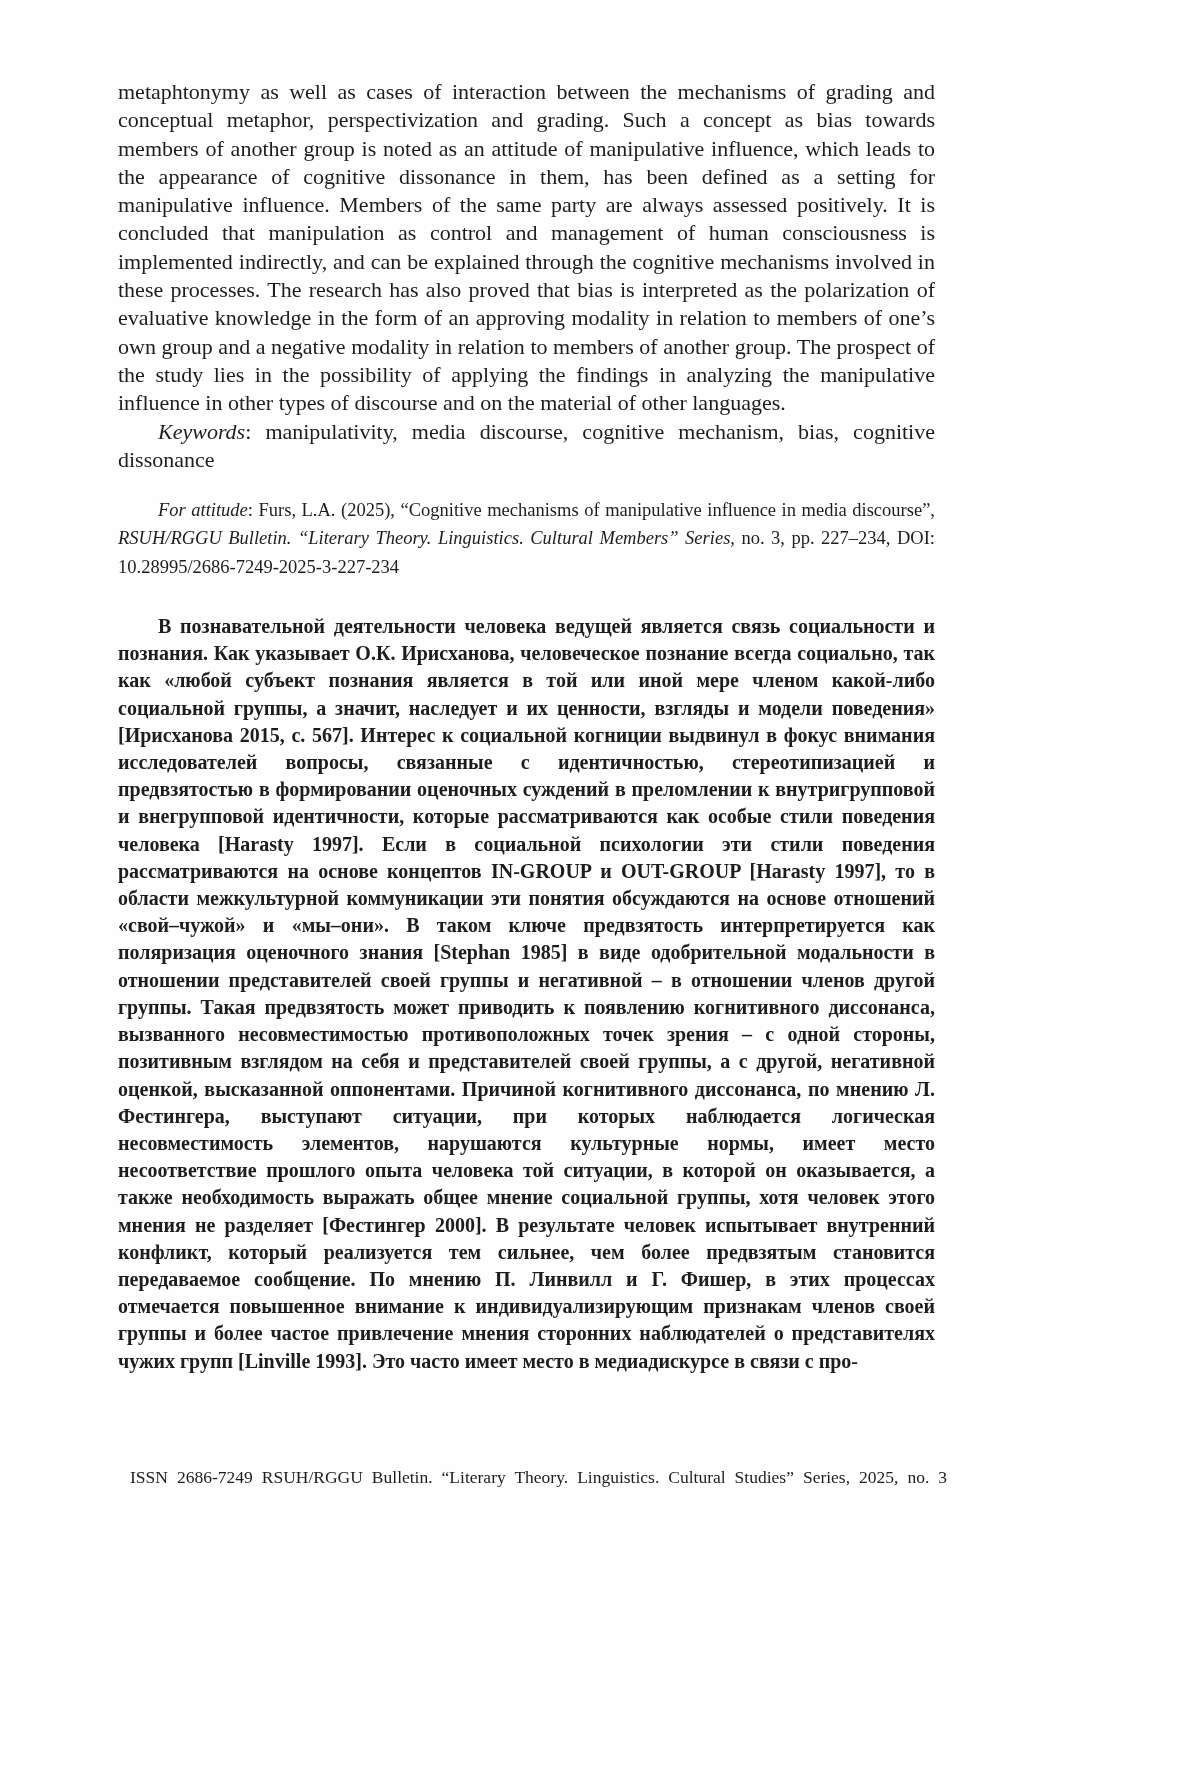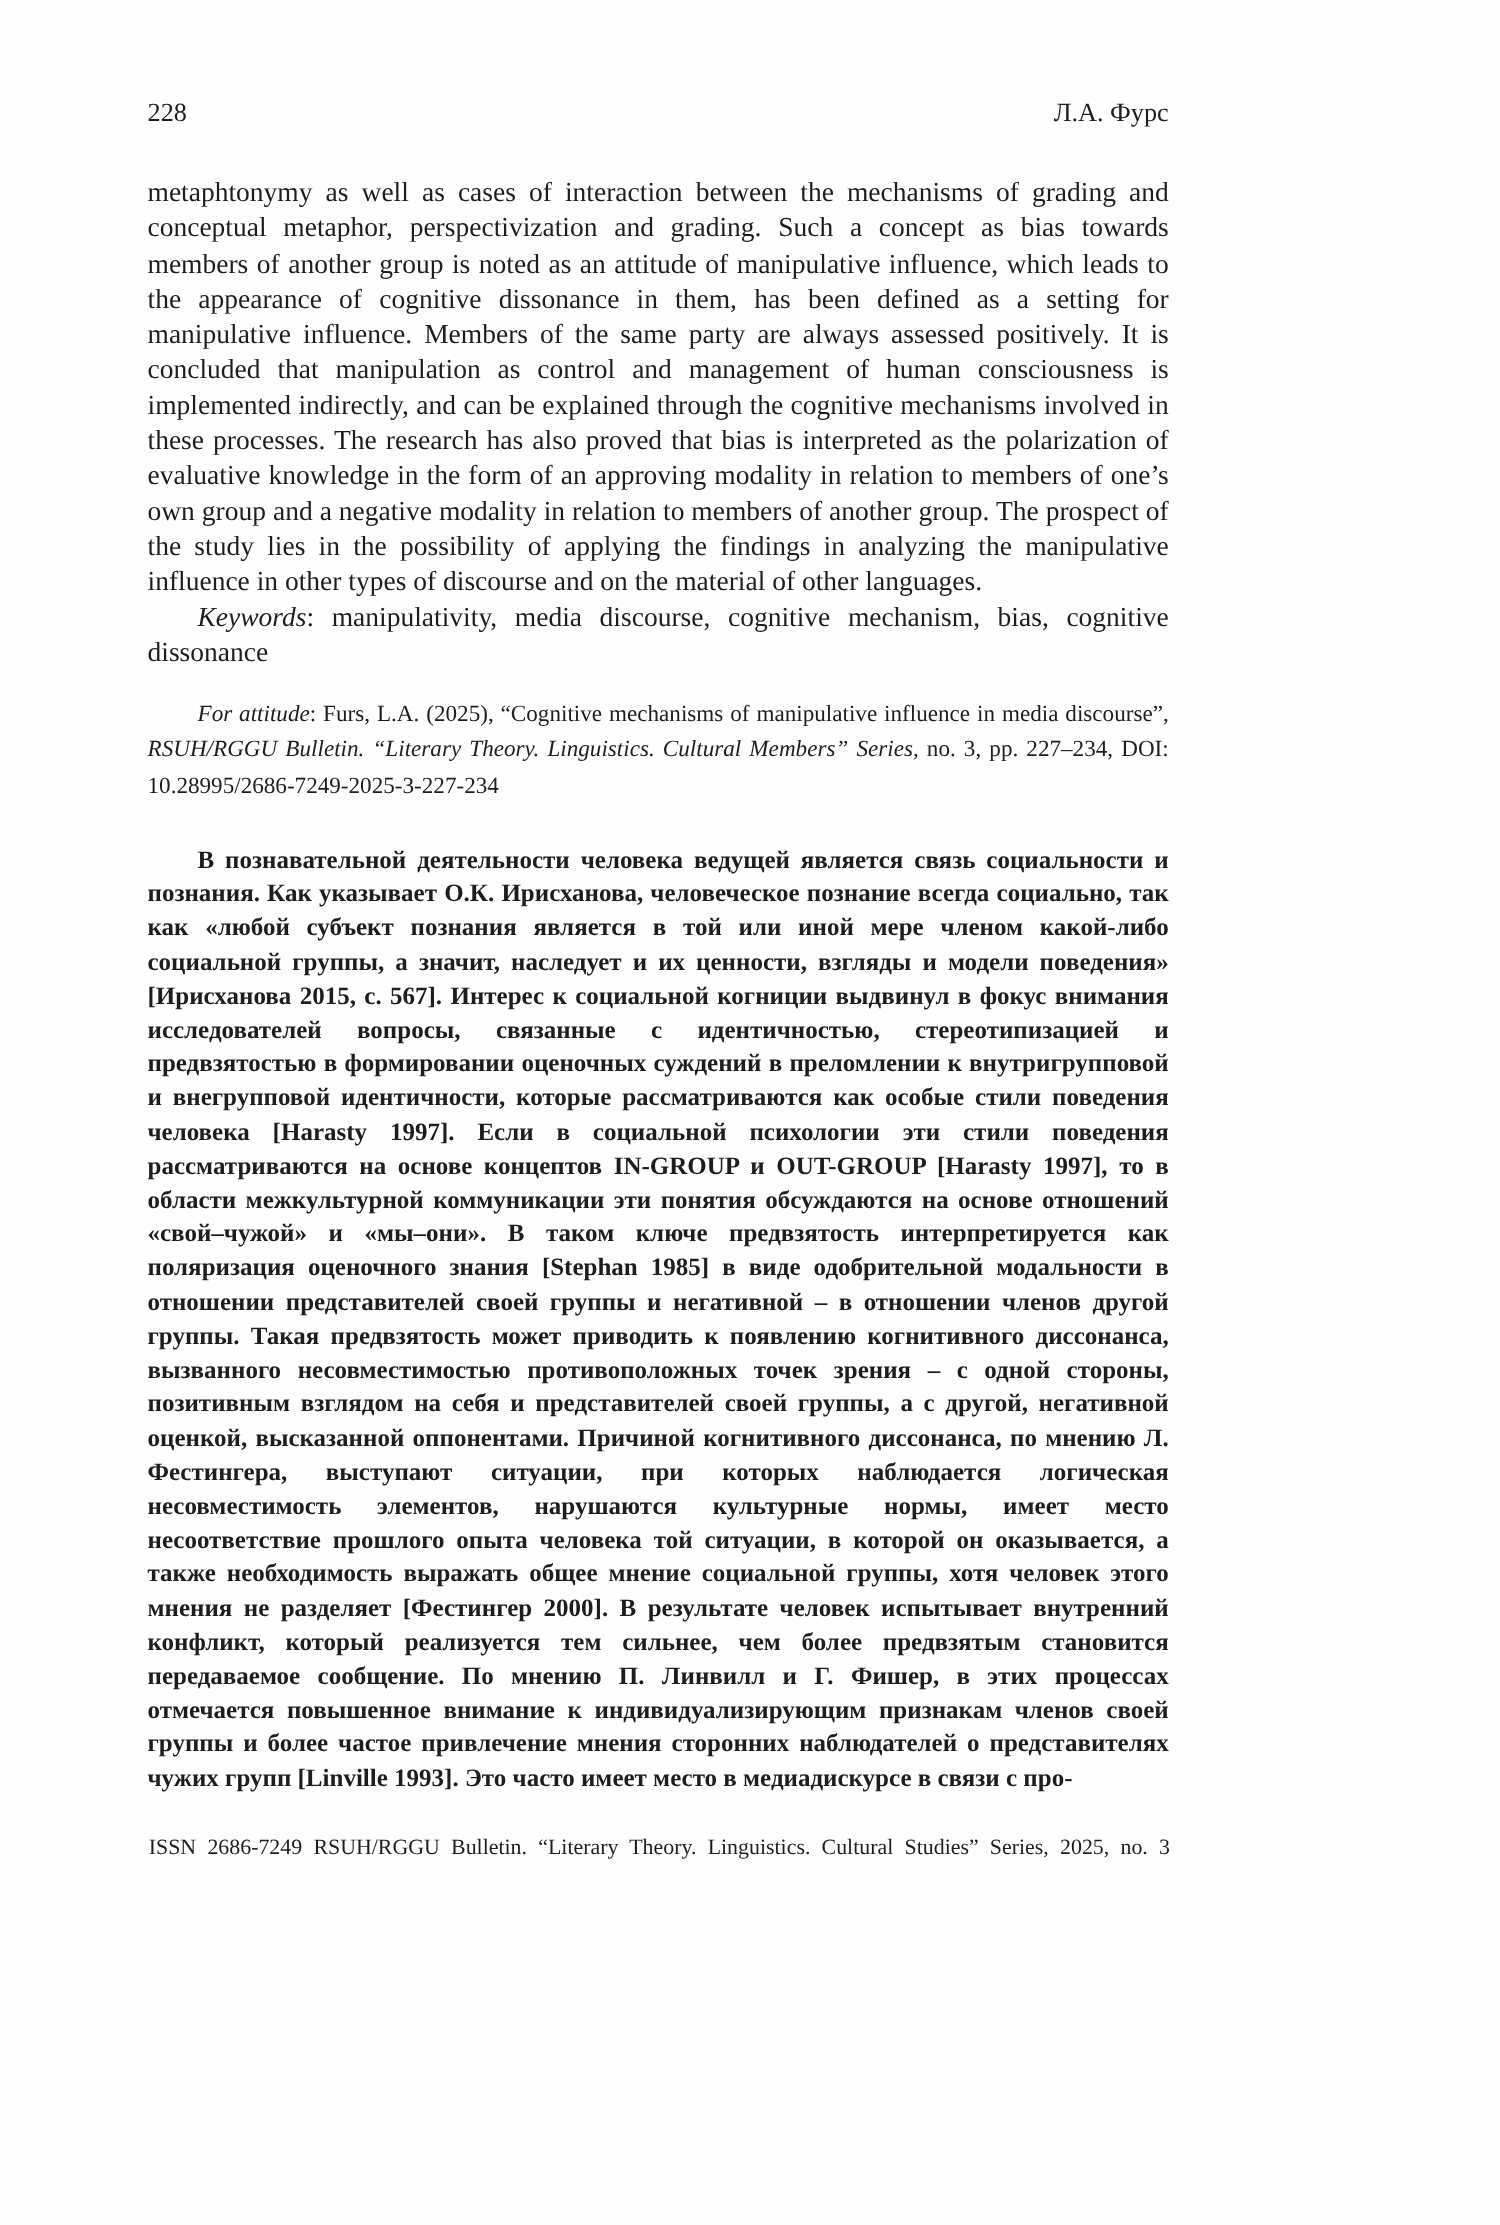--- a/index.html
+++ b/index.html
@@ -53,41 +53,37 @@
   }
   .body-section p {
     margin: 0;
     font-size: 20px;
     line-height: 27.2px;
     text-align: justify;
     text-indent: 40px;
   }
   .page-footer {
     position: absolute;
-    left: 119px;
+    left: 130px;
     top: 1466px;
     width: 817px;
     font-size: 17.5px;
     line-height: 22px;
     text-align: justify;
     text-align-last: justify;
   }
   em {
     font-style: italic;
   }
 </style>
 </head>
 <body>
 
 <div class="page">
 
-  <header class="page-header">
-    <span>228</span>
-    <span>Л.А. Фурс</span>
-  </header>
 
   <section class="abstract-section">
     <p>metaphtonymy as well as cases of interaction between the mechanisms of grading and conceptual metaphor, perspectivization and grading. Such a concept as bias towards members of another group is noted as an attitude of manipulative influence, which leads to the appearance of cognitive dissonance in them, has been defined as a setting for manipulative influence. Members of the same party are always assessed positively. It is concluded that manipulation as control and management of human consciousness is implemented indirectly, and can be explained through the cognitive mechanisms involved in these processes. The research has also proved that bias is interpreted as the polarization of evaluative knowledge in the form of an approving modality in relation to members of one’s own group and a negative modality in relation to members of another group. The prospect of the study lies in the possibility of applying the findings in analyzing the manipulative influence in other types of discourse and on the material of other languages.</p>
     <p class="keywords-line"><em>Keywords</em><span>: manipulativity, media discourse, cognitive mechanism, bias, cognitive dissonance</span></p>
   </section>
 
   <section class="citation-section">
     <p><em>For attitude</em><span>: Furs, L.A. (2025), “Cognitive mechanisms of manipulative influence in media discourse”, </span><em>RSUH/RGGU Bulletin. “Literary Theory. Linguistics. Cultural Members” Series</em><span>, no. 3, pp. 227–234, DOI: 10.28995/2686-7249-2025-3-227-234</span></p>
   </section>
 

